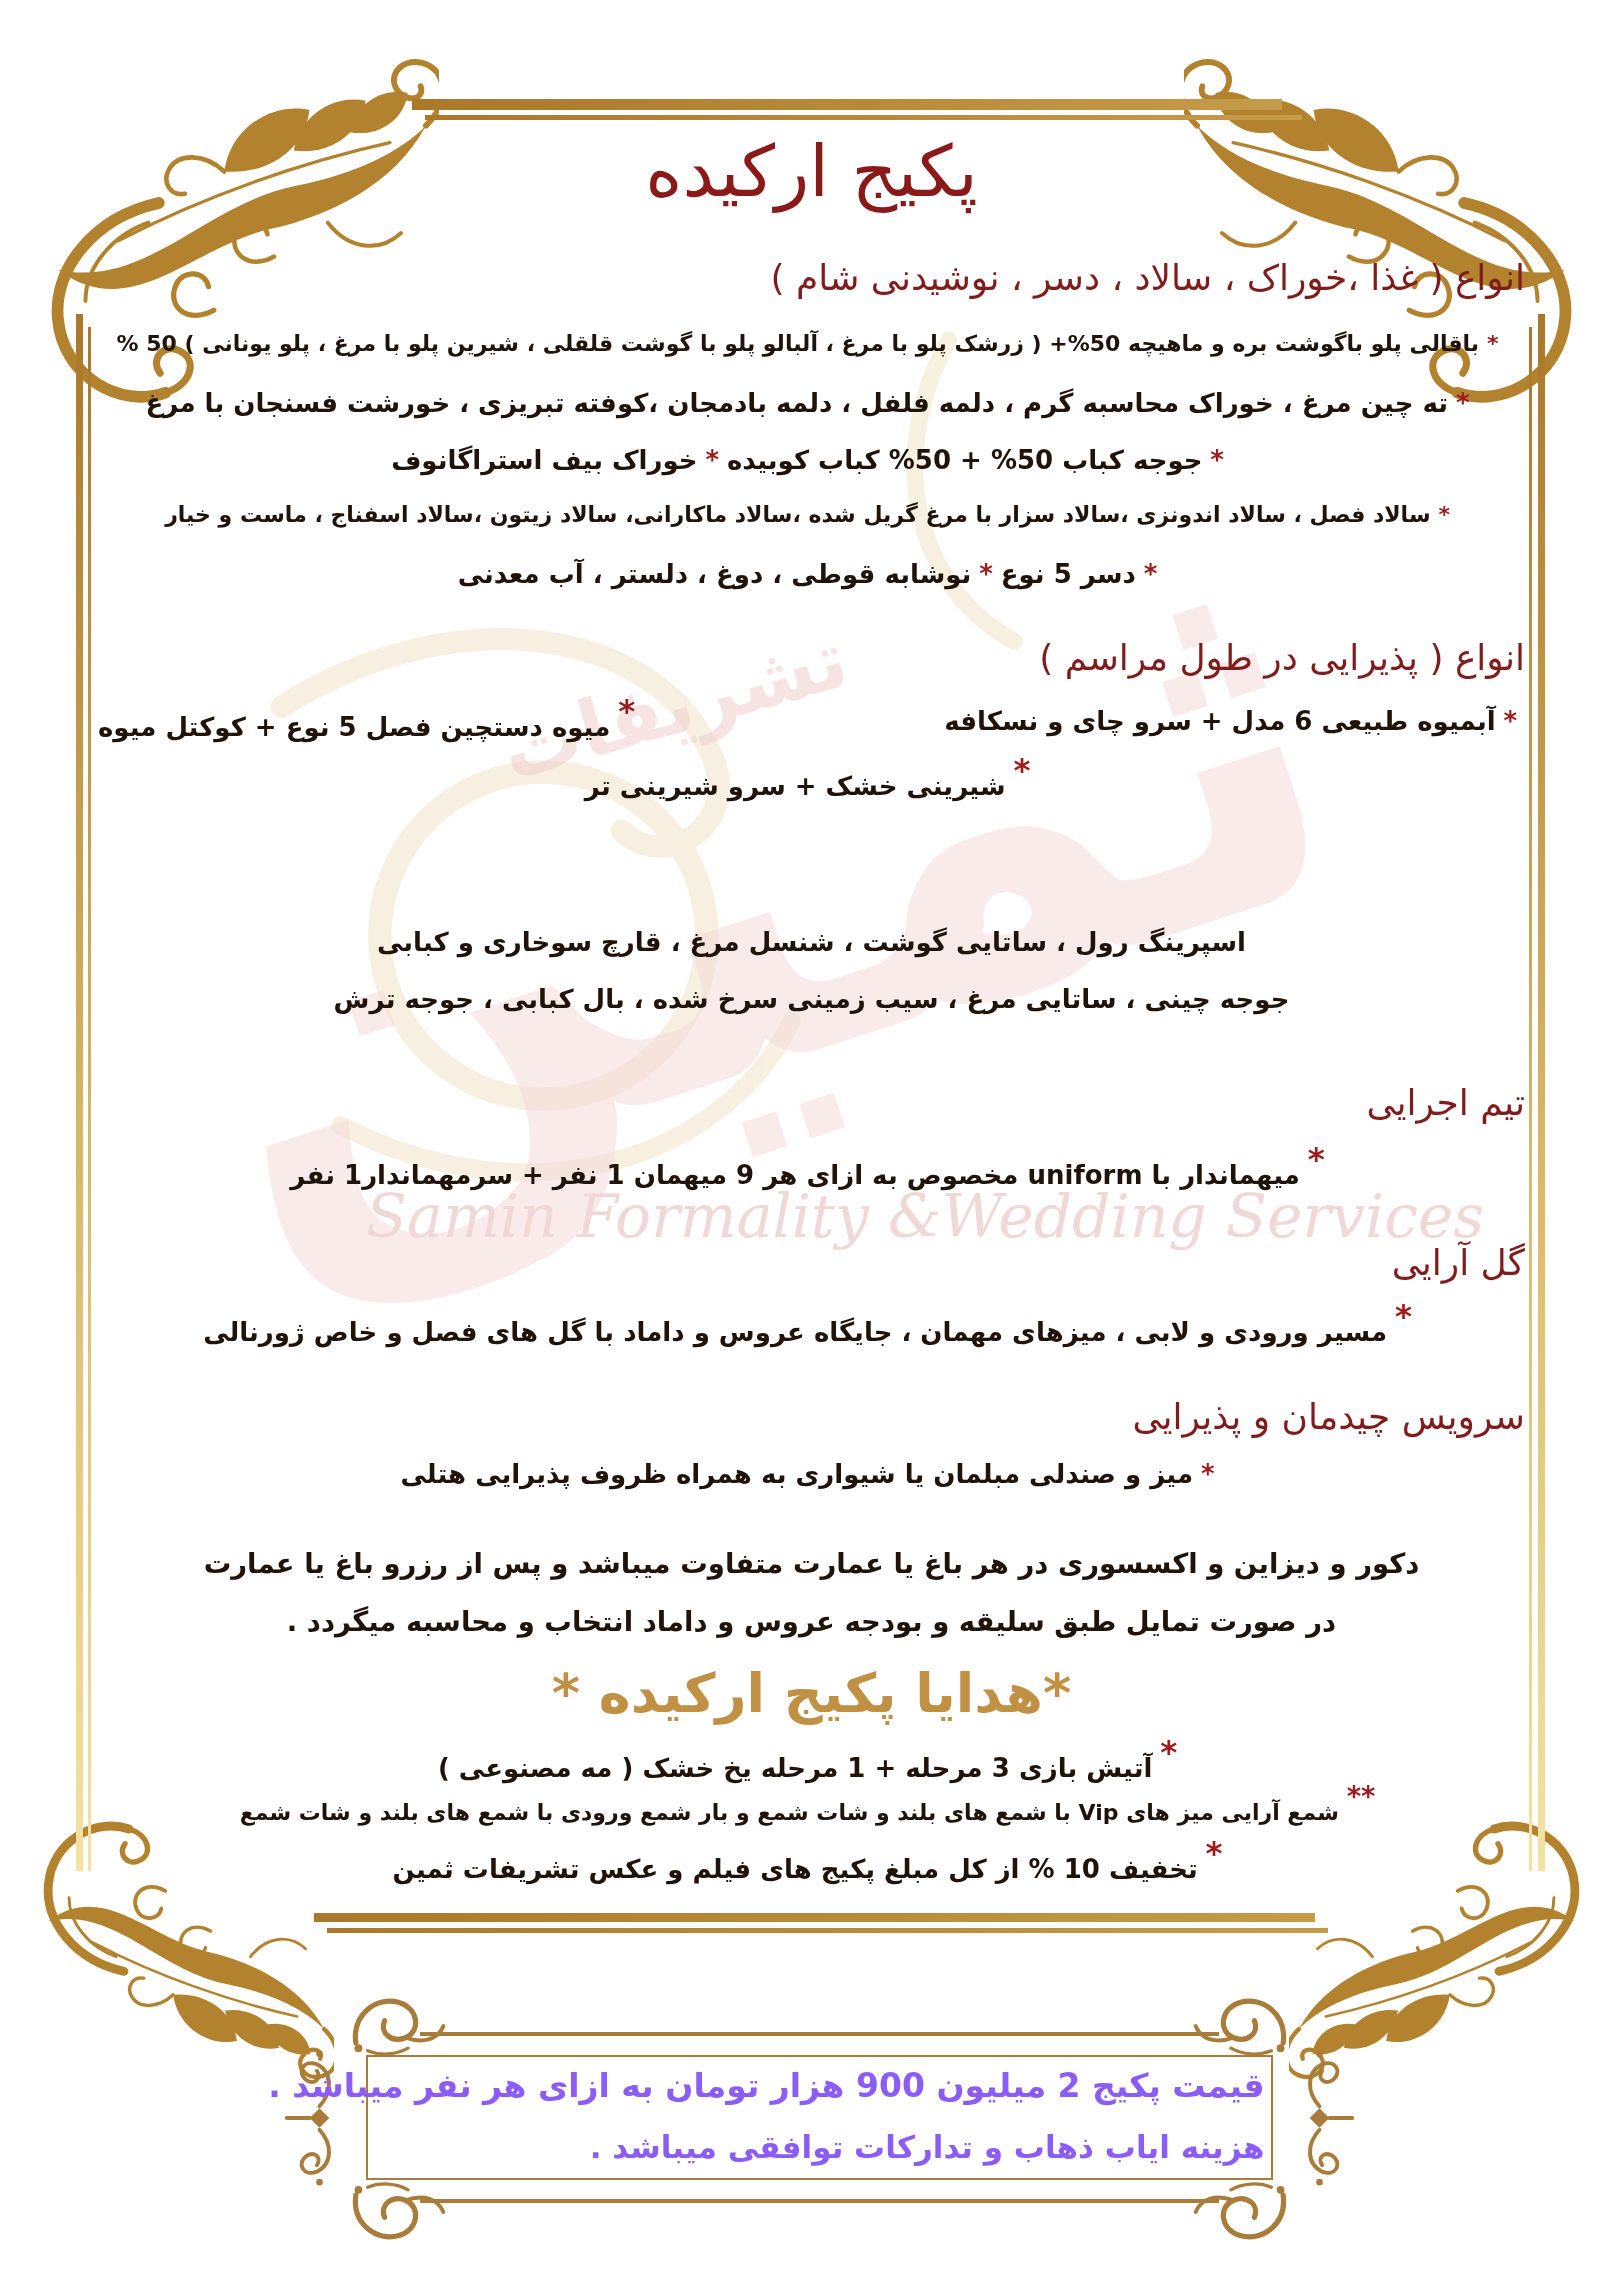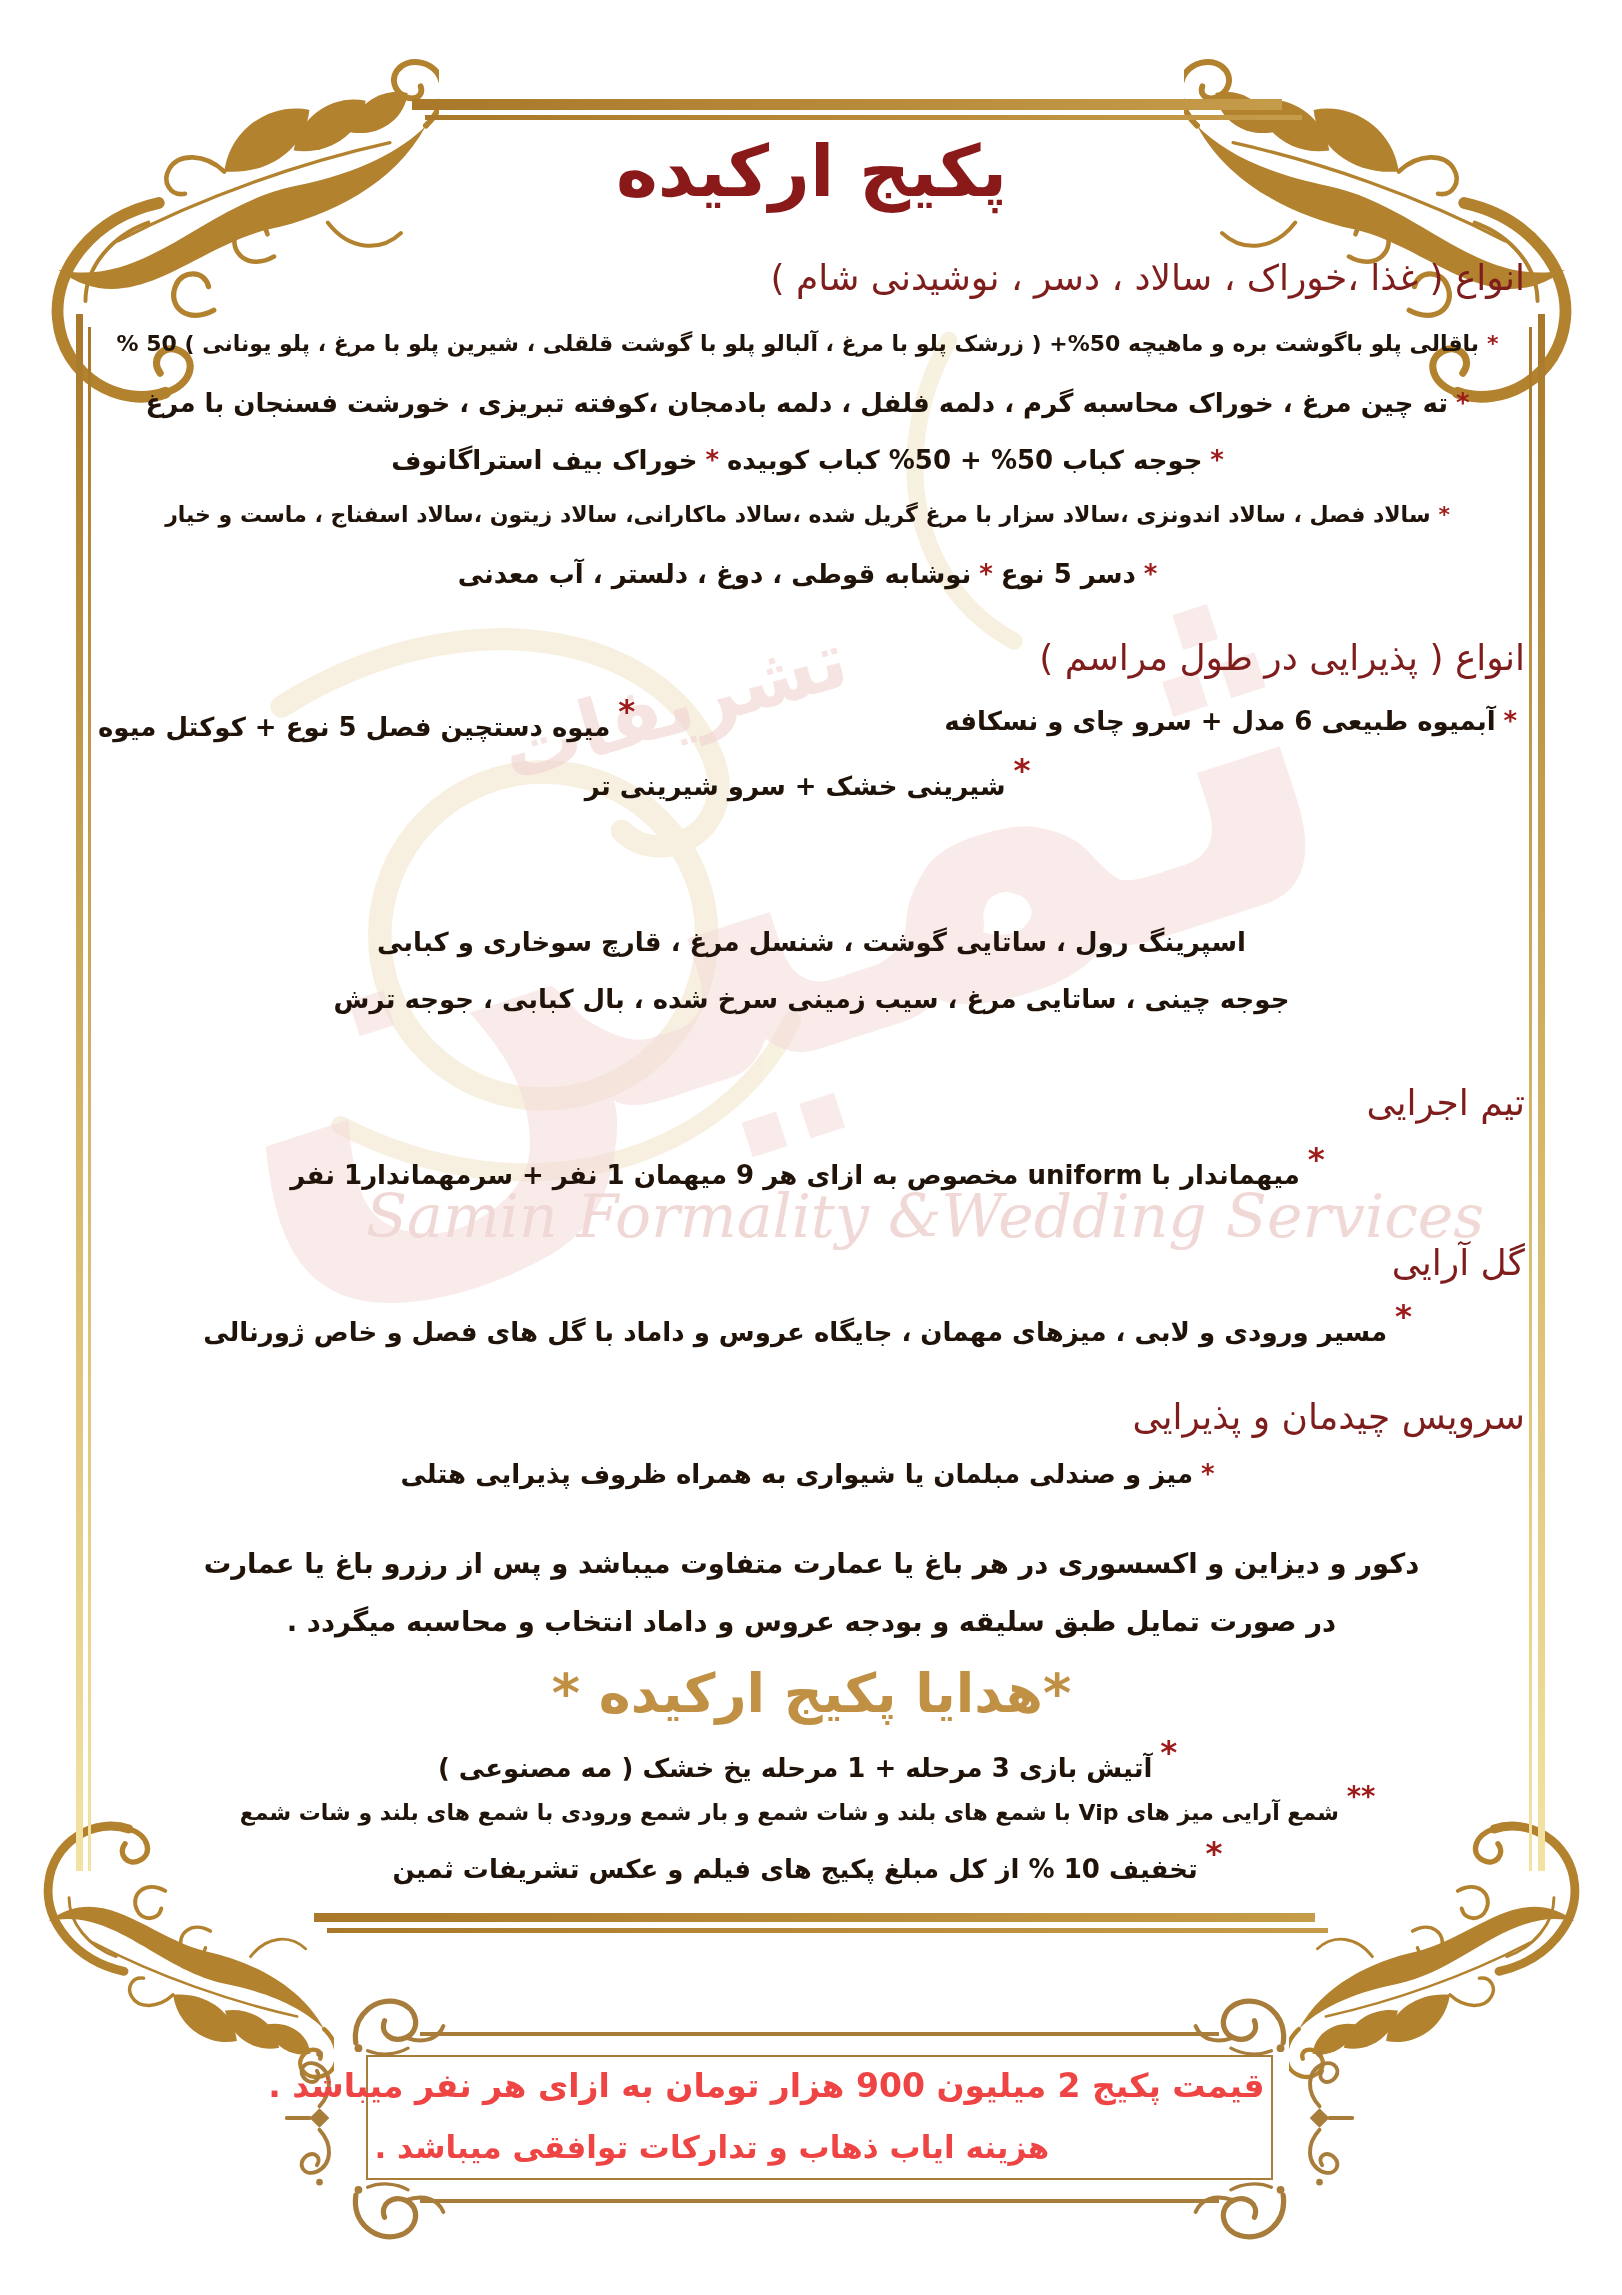--- a/index.html
+++ b/index.html
@@ -7,21 +7,21 @@
         font-family:"DejaVu Sans",sans-serif;}
   .layer{position:absolute;inset:0;}
 
   
   .hline{position:absolute;background:linear-gradient(90deg,#a9782a,#c59c4a);}
   .vline{position:absolute;background:linear-gradient(180deg,#a9782a 0%,#d8b96a 55%,#f3e3a3 100%);}
   .flourish{position:absolute;}
 
   
   .title{position:absolute;left:98px;right:98px;text-align:center;direction:rtl;
-         color:#8a1a1a;font-weight:bold;font-size:71px;line-height:1;}
+         color:#8a1a1a;font-weight:normal;font-size:71px;line-height:1;}
   .header{position:absolute;left:98px;right:98px;text-align:right;direction:rtl;
           color:#7f1d1d;font-weight:normal;font-size:36px;line-height:1;white-space:nowrap;}
   .line{position:absolute;left:98px;right:98px;text-align:center;direction:rtl;
         color:#20130a;font-weight:bold;font-size:26px;line-height:1.25;white-space:nowrap;}
   .line.sm{font-size:22px;}
   .ast{color:#9e1b1b;font-weight:bold;padding:0 7.9px;display:inline-block;}
   .ast.sup{position:relative;top:-14.4px;font-size:1.25em;}
   .split{display:flex;justify-content:space-between;left:98px;right:98px;}
   .gift-header{position:absolute;left:98px;right:98px;text-align:center;direction:rtl;
                color:#c09044;font-weight:bold;font-size:54px;line-height:1;white-space:nowrap;}
@@ -33,22 +33,22 @@
   .wm-fa-small{position:absolute;left:497px;top:667px;font-size:79px;font-weight:bold;
                color:#efd3d0;opacity:.6;transform:rotate(-16deg);direction:rtl;line-height:1;}
   .wm-en{position:absolute;left:366px;top:1186px;width:1021px;text-align:center;
          font-family:"DejaVu Serif",serif;font-style:italic;font-size:60px;
          color:#f0d8d6;white-space:nowrap;line-height:1;}
 
   
   .pbox{position:absolute;left:366px;top:2055px;width:903px;height:121px;
         border:2.6px solid #a87c3a;}
   .pbox .outer{position:absolute;height:3.9px;background:#a87c3a;left:52px;right:52px;}
-  .price-line{position:absolute;left:6.5px;right:6.5px;text-align:left;direction:rtl;
-              color:#ef4444;font-weight:bold;white-space:nowrap;}
+  .price-line{position:absolute;left:6.5px;right:6.5px;text-align:right;direction:rtl;
+              color:#8b5cf6;font-weight:bold;white-space:nowrap;}
 </style>
 </head>
 <body>
 
 <div class="page">
 
   <svg width="0" height="0" style="position:absolute">
     <defs>
       <g id="flourish" stroke="#b3822f" fill="none" stroke-linecap="round">
         <path d="M212,270 C112,292 50,372 58,448 C66,536 154,584 222,560" stroke-width="18"></path>

